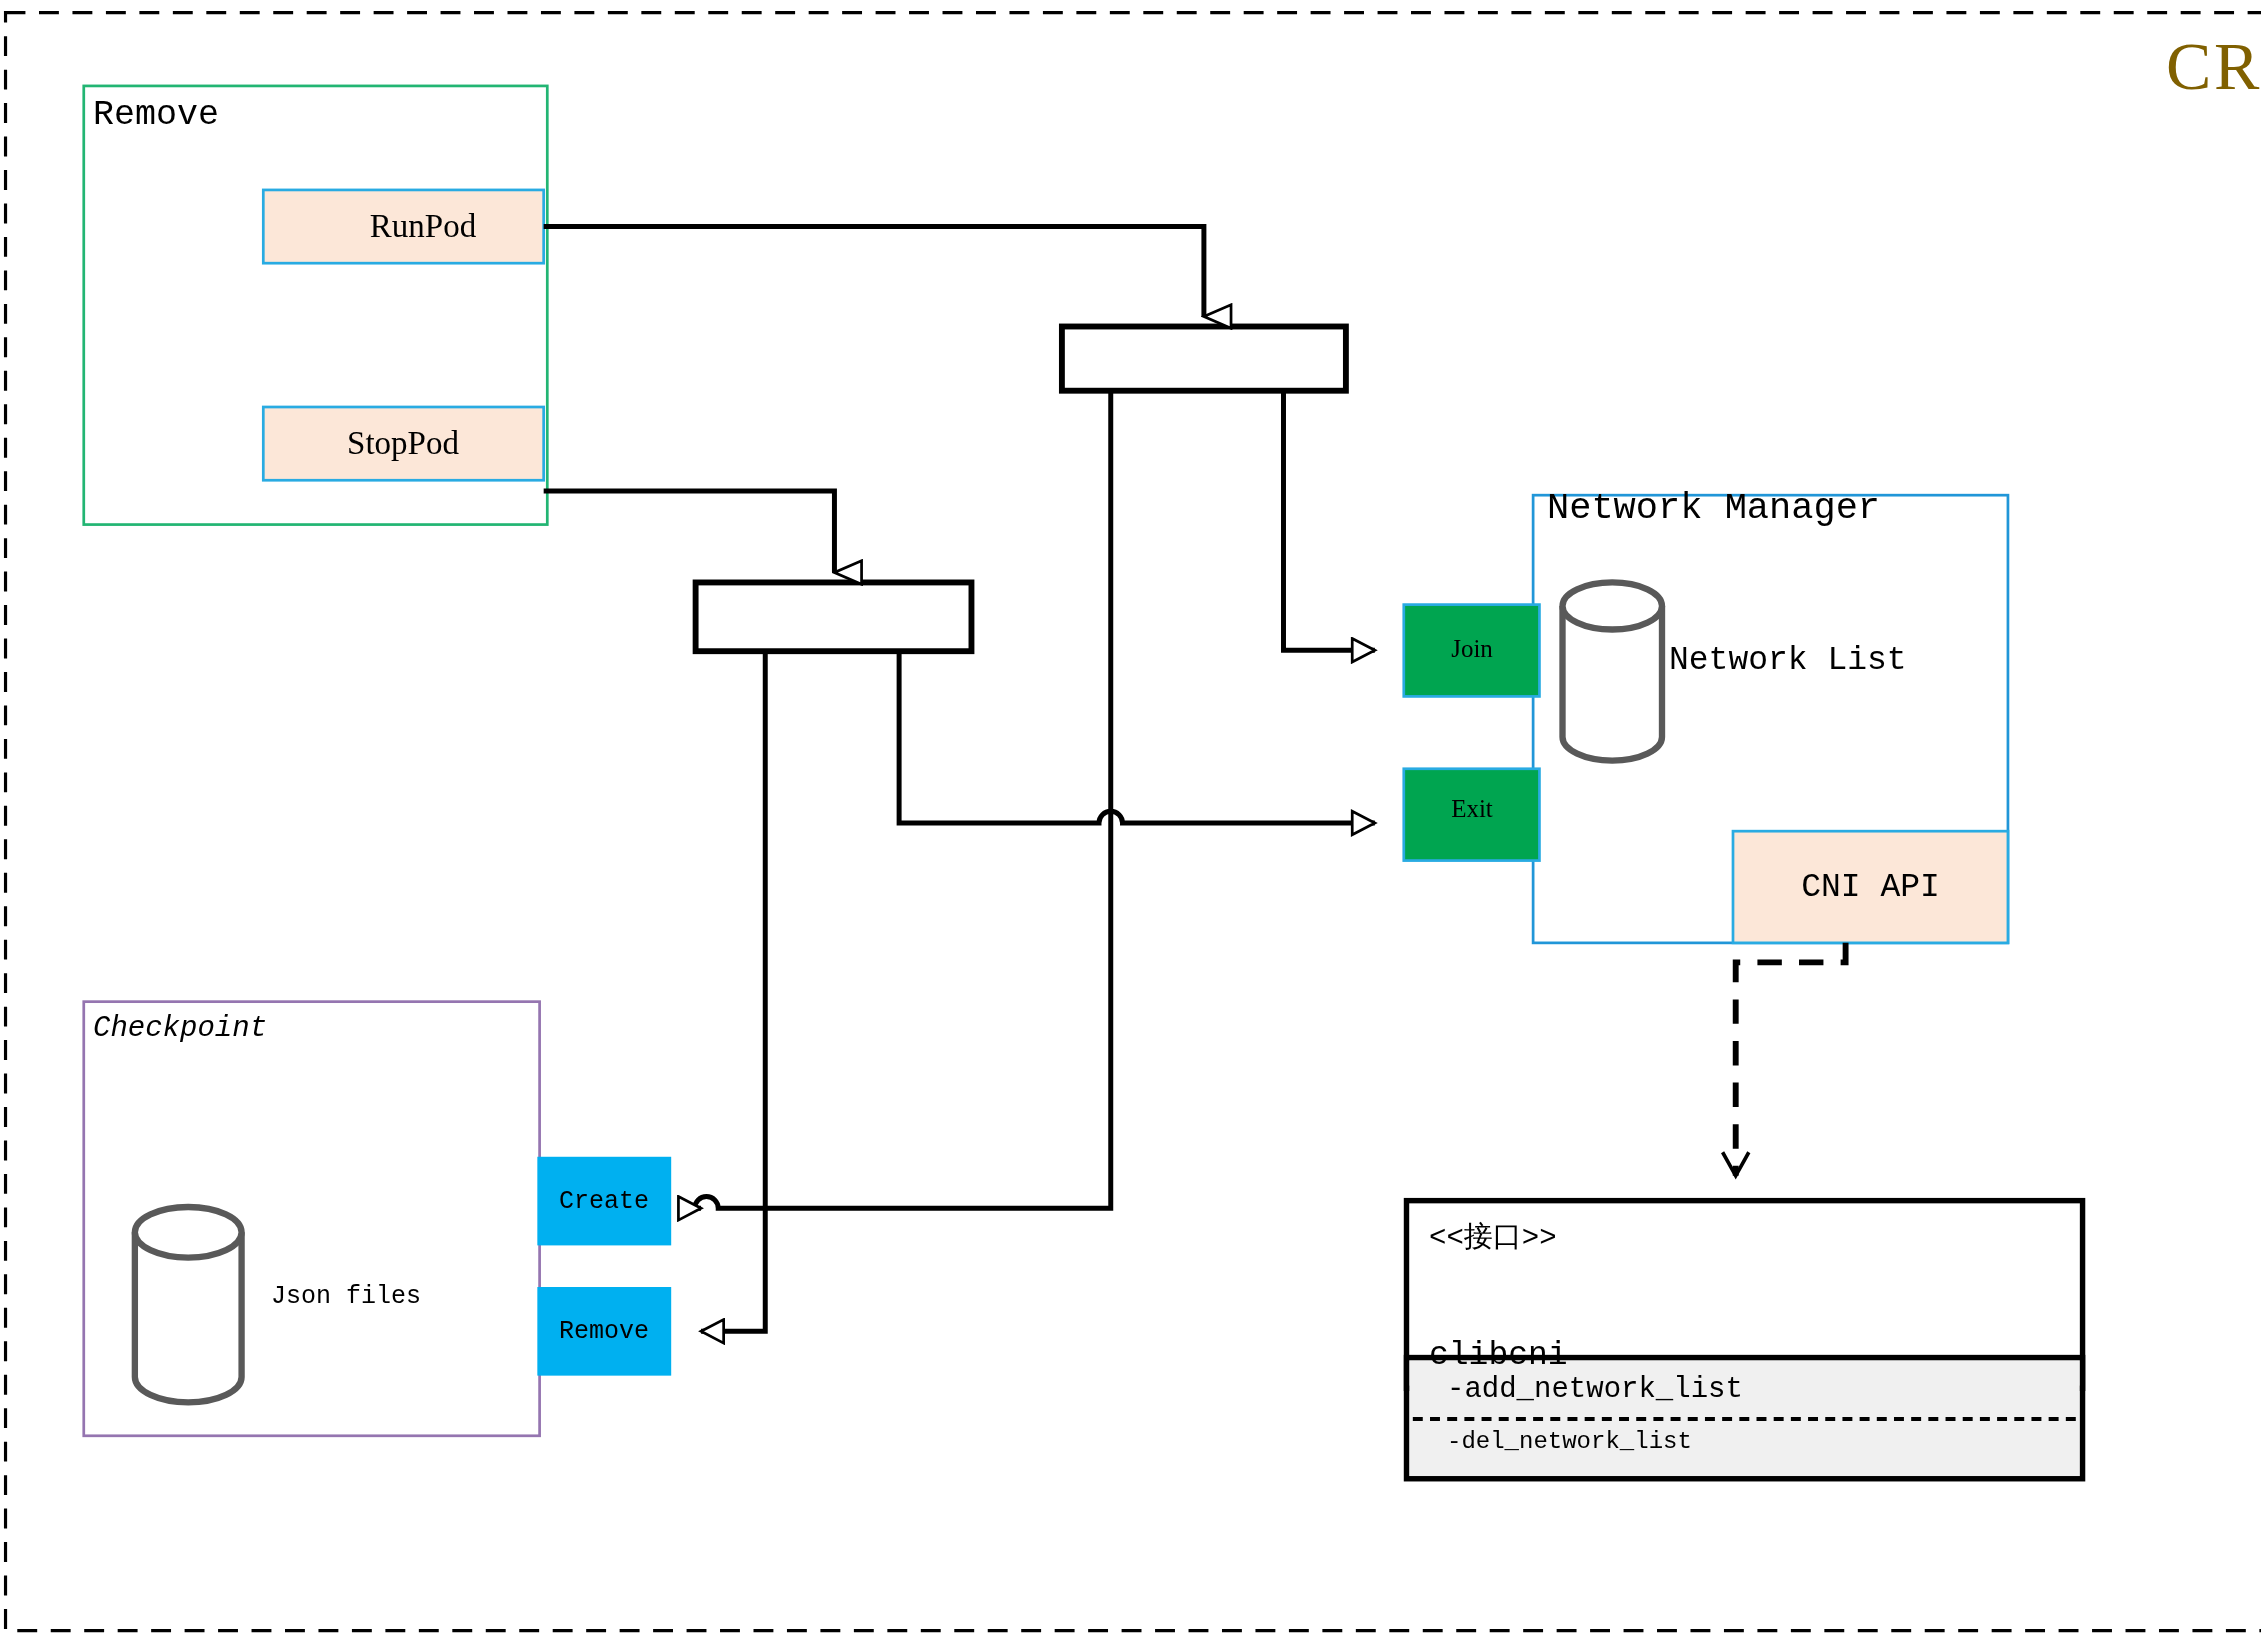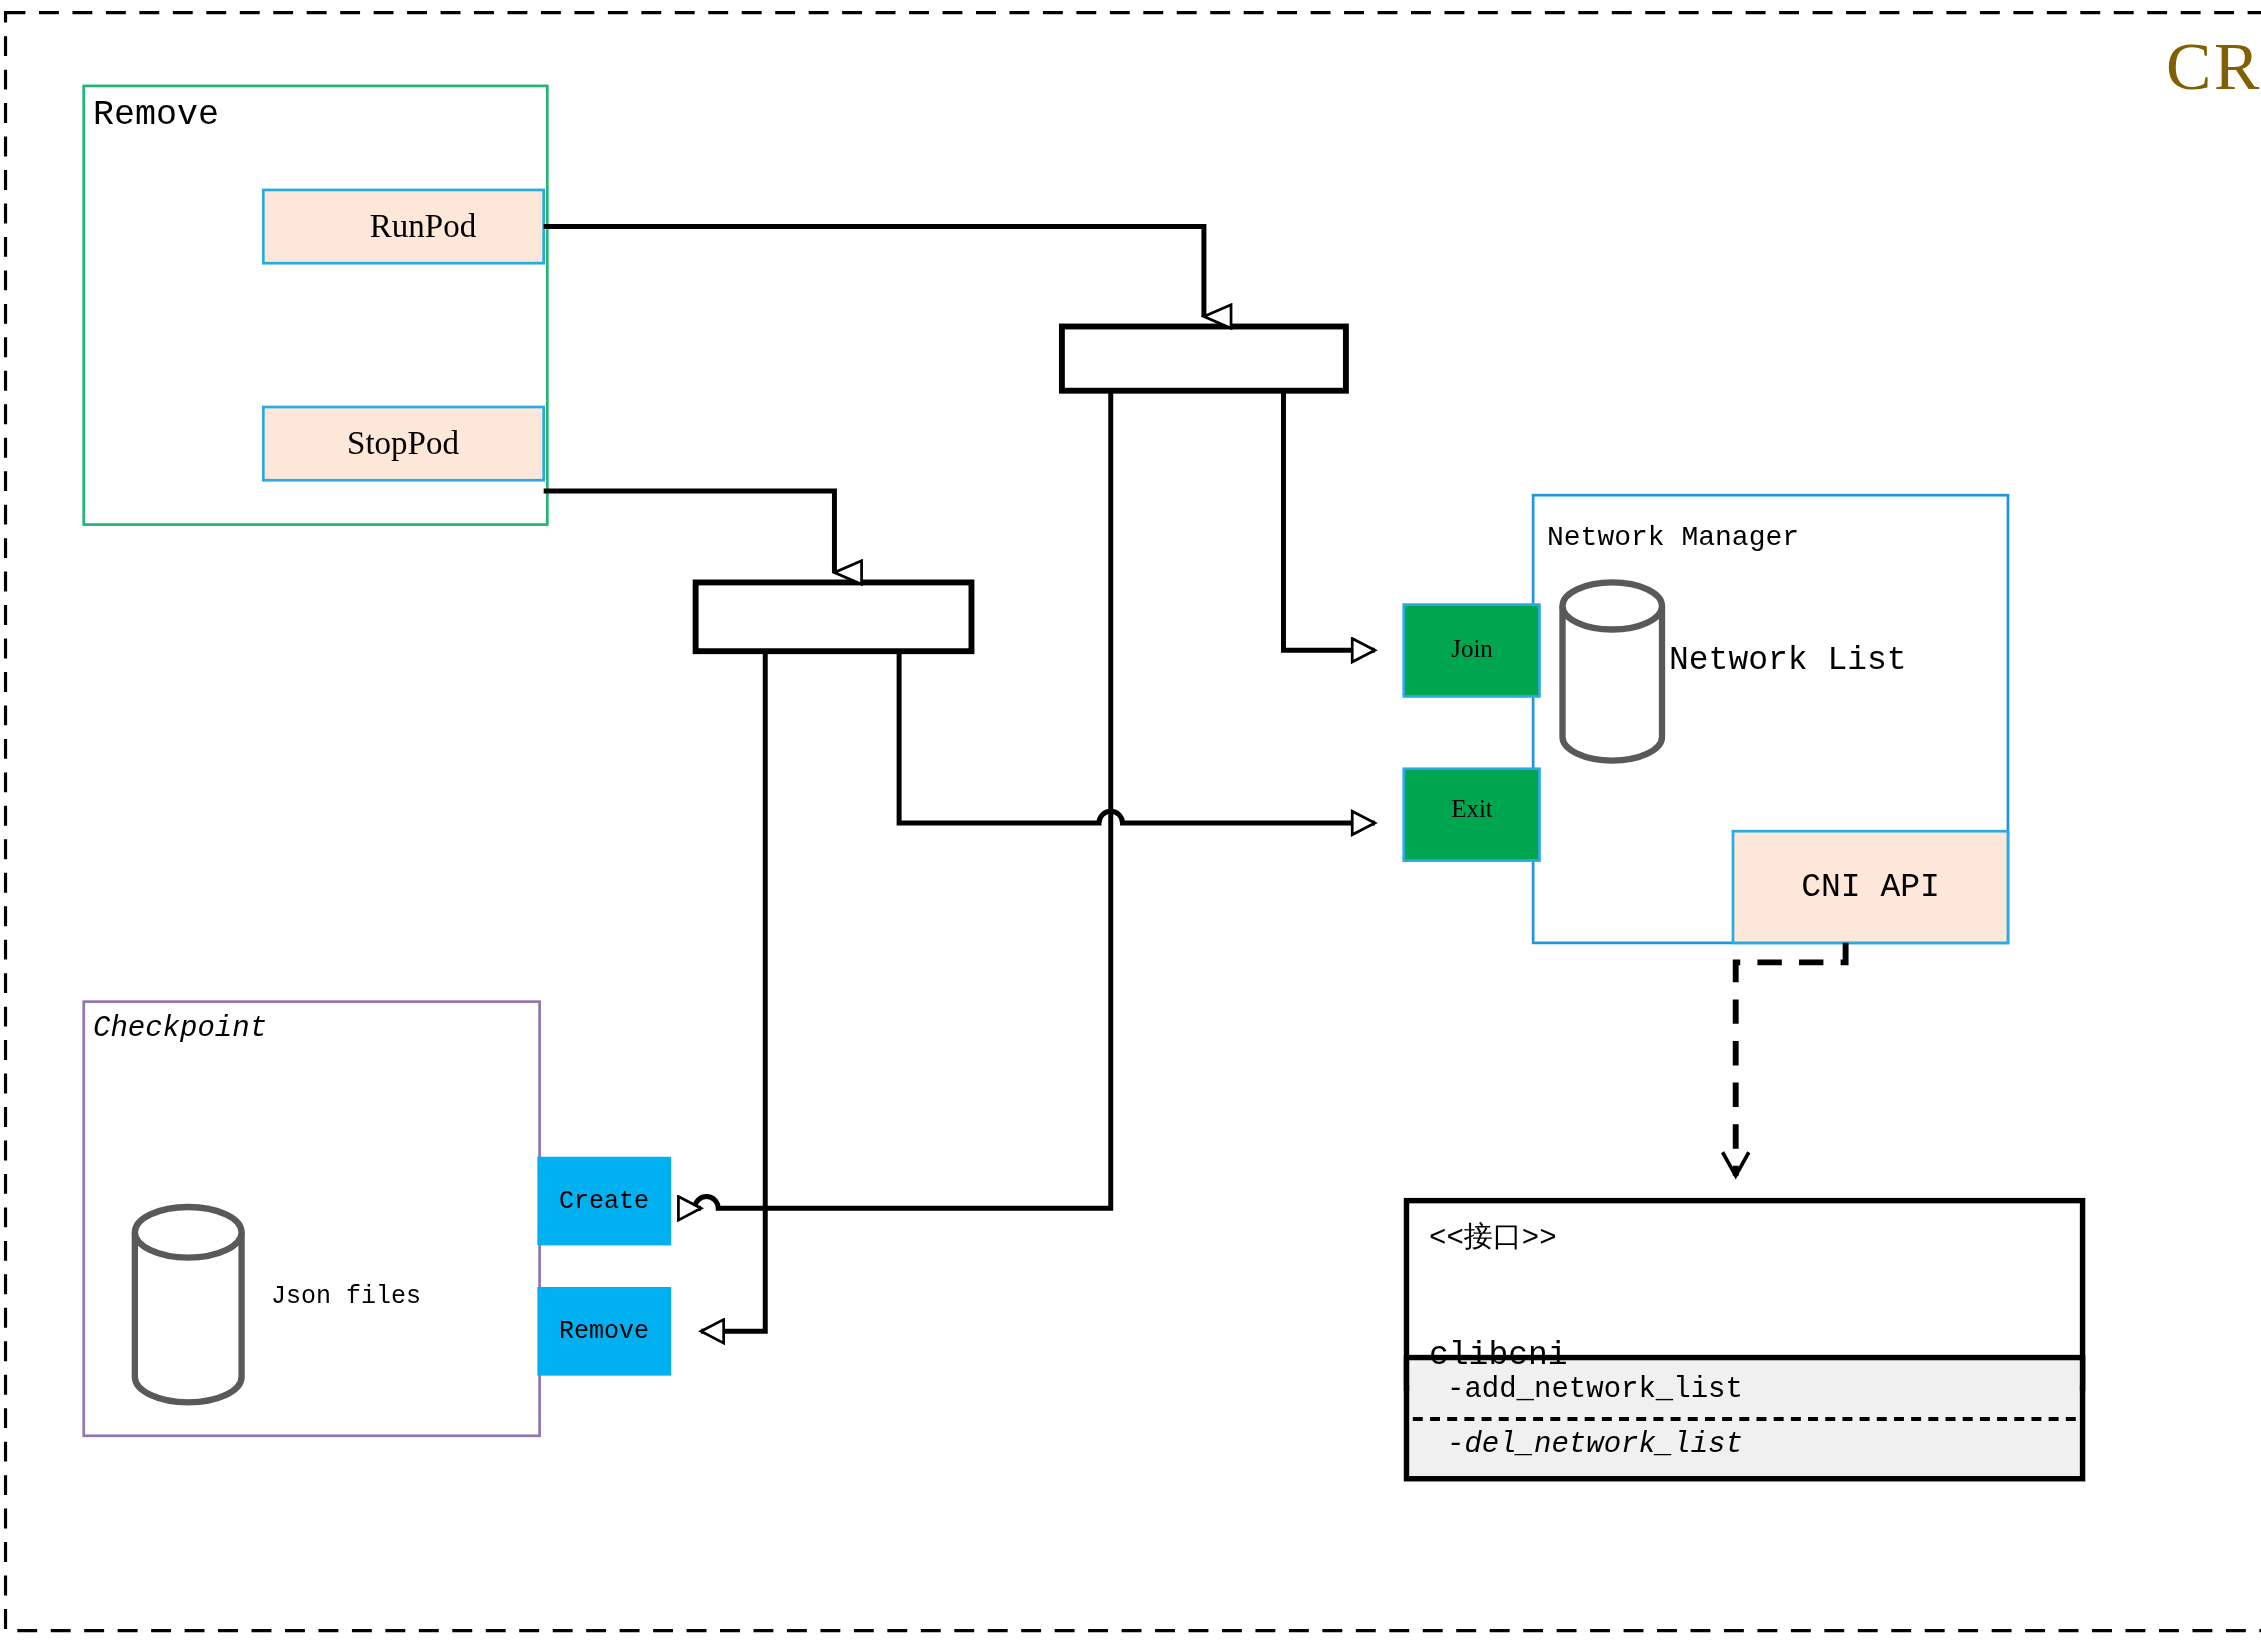--- a/index.html
+++ b/index.html
@@ -77,21 +77,21 @@
 
     <path d="M4081,2085 V2128 H3838 V2600" fill="none" stroke="#000" stroke-width="13" stroke-dasharray="54 38" marker-end="url(#openV)"></path>
   </svg>
 
   <div style="position:absolute;left:2166px;top:27px;font-size:68px;color:#806000;letter-spacing:2.7px;" class="serif">CRI</div>
 
   <div style="position:absolute;left:93px;top:95px;font-size:35px;" class="mono">Remove</div>
 
   <div style="position:absolute;left:93px;top:1012px;font-size:29px;font-style:italic;" class="mono">Checkpoint</div>
 
-  <div style="position:absolute;left:1547px;top:522px;font-size:28px;" class="mono">Network Manager</div>
+  <div style="position:absolute;left:1547px;top:487px;font-size:37px;" class="mono">Network Manager</div>
 
   <div style="position:absolute;left:263px;top:190px;width:320px;height:73px;display:flex;align-items:center;justify-content:center;font-size:33px;" class="serif">RunPod</div>
 
   <div style="position:absolute;left:263px;top:407px;width:280px;height:73px;display:flex;align-items:center;justify-content:center;font-size:33px;" class="serif">StopPod</div>
 
   <div style="position:absolute;left:1404px;top:605px;width:136px;height:87px;display:flex;align-items:center;justify-content:center;font-size:25px;" class="serif">Join</div>
 
   <div style="position:absolute;left:1404px;top:769px;width:136px;height:80px;display:flex;align-items:center;justify-content:center;font-size:25px;" class="serif">Exit</div>
 
   <div style="position:absolute;left:537px;top:1157px;width:134px;height:89px;display:flex;align-items:center;justify-content:center;font-size:25px;" class="mono">Create</div>
@@ -103,16 +103,16 @@
   <div style="position:absolute;left:1669px;top:642px;font-size:33px;" class="mono">Network List</div>
 
   <div style="position:absolute;left:271px;top:1282px;font-size:25px;" class="mono">Json files</div>
 
   <div style="position:absolute;left:1429px;top:1217px;font-size:29px;" class="mono">&lt;&lt;接口&gt;&gt;</div>
 
   <div style="position:absolute;left:1429px;top:1337px;font-size:33px;" class="mono">clibcni</div>
 
   <div style="position:absolute;left:1447px;top:1373px;font-size:29px;" class="mono">-add_network_list</div>
 
-  <div style="position:absolute;left:1447px;top:1428px;font-size:29px;font-style:italic;" class="mono">-del_network_list</div>
+  <div style="position:absolute;left:1447px;top:1428px;font-size:24px;" class="mono">-del_network_list</div>
 
 </div>
 
 
 </body></html>

